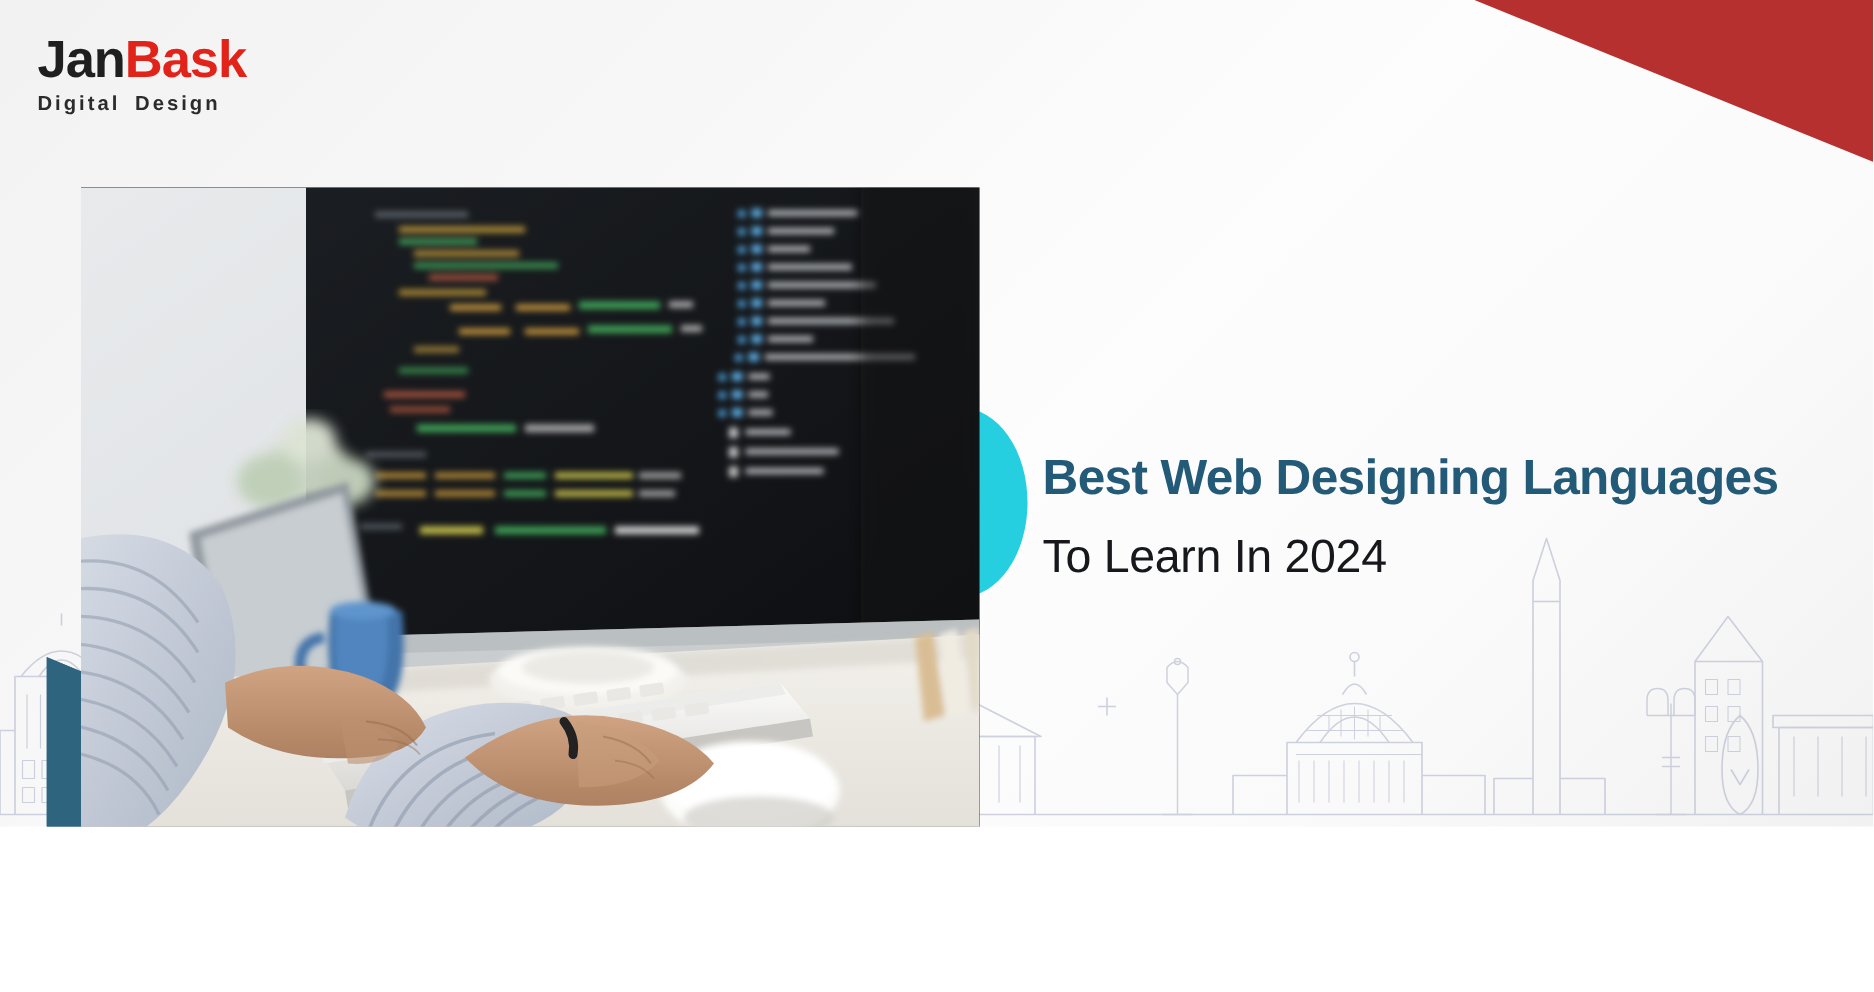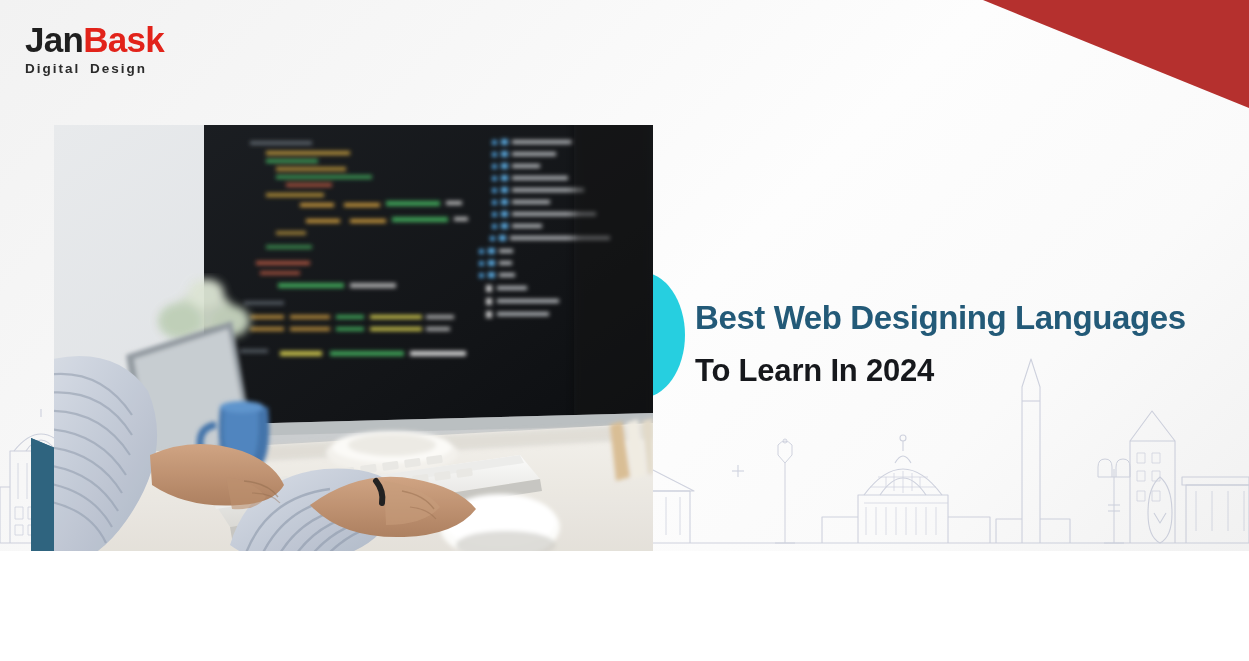--- a/index.html
+++ b/index.html
@@ -95,21 +95,21 @@
     font-size:33px;
     font-weight:bold;
     color:#235a78;
     letter-spacing:-0.4px;
     line-height:1.22;
     white-space:nowrap;
   }
   .headline-sub {
     margin-top:14px;
     font-size:31px;
-    font-weight:bold;
+    font-weight:normal;
     color:#16181c;
     letter-spacing:-0.2px;
     line-height:1.2;
     white-space:nowrap;
   }
 </style>
 </head>
 <body>
 
 <div id="banner">

